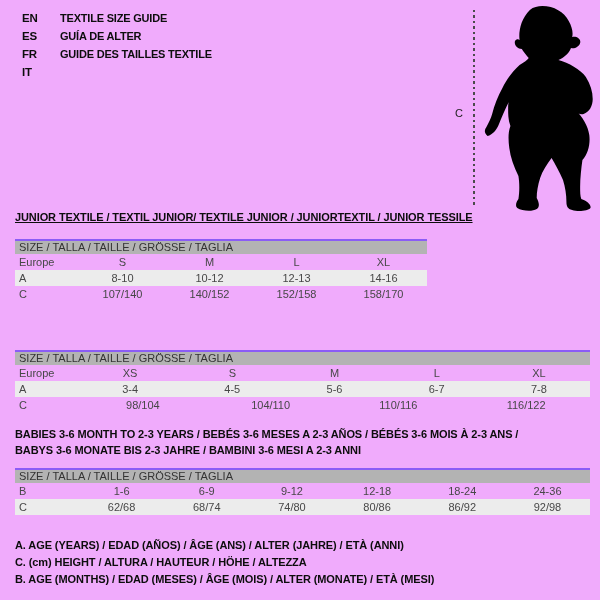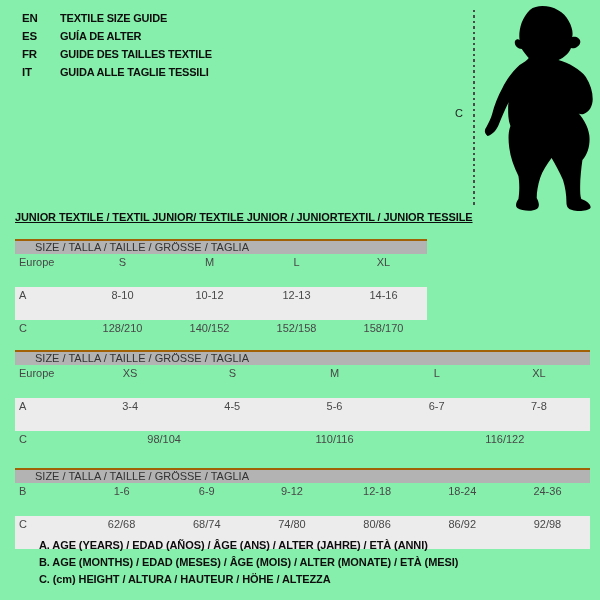--- a/index.html
+++ b/index.html
@@ -1,16 +1,16 @@
 <!DOCTYPE html>
 <html><head>
 <meta charset="utf-8">
 <style>
   html,body{margin:0;padding:0;background:#fff;}
-  .canvas{position:relative;width:600px;height:600px;background:#86efac;overflow:hidden;
+  .canvas{position:relative;width:600px;height:600px;background:#f0abfc;overflow:hidden;
           font-family:"Liberation Sans",sans-serif;}
 
   
   .lang-list{position:absolute;top:9px;left:22px;}
   .lang-row{display:flex;height:18px;align-items:center;}
   .lang-code{width:38px;font-size:11.5px;font-weight:bold;color:#0d0d0d;letter-spacing:-0.2px;}
   .lang-label{font-size:11px;font-weight:bold;color:#0d0d0d;letter-spacing:-0.2px;white-space:nowrap;}
 
   
   .dashed-line{position:absolute;left:473px;top:10px;width:2px;height:198px;
@@ -24,29 +24,29 @@
   #title-0{top:211px;text-decoration:underline;}
   #title-1{top:323px;}
   #title-2{top:426px;line-height:16px;}
   .sub{font-size:8px;vertical-align:-2px;font-weight:bold;}
 
   
   .size-table{position:absolute;left:15px;}
   #table-0{top:239px;width:412px;}
   #table-1{top:350px;width:575px;}
   #table-2{top:468px;width:575px;}
-  .t-header{height:13px;line-height:13px;background:#b3b3b3;border-top:2px solid #a16207;
-            color:#333333;font-size:11px;padding-left:20px;white-space:nowrap;overflow:hidden;}
-  .t-row{display:flex;height:33px;line-height:16px;font-size:11px;color:#474747;}
+  .t-header{height:13px;line-height:13px;background:#b3b3b3;border-top:2px solid #8b5cf6;
+            color:#333333;font-size:11px;padding-left:4px;white-space:nowrap;overflow:hidden;}
+  .t-row{display:flex;height:16px;line-height:16px;font-size:11px;color:#474747;}
   .t-row.alt{background:#ececec;}
   .t-label{width:60px;padding-left:4px;text-align:left;}
   .t-cell{flex:1;text-align:center;}
 
   
-  .notes{position:absolute;left:15px;top:537px;margin-left:24px;}
+  .notes{position:absolute;left:15px;top:537px;}
   .note-line{height:17px;line-height:17px;font-size:11px;font-weight:bold;color:#0d0d0d;
              letter-spacing:-0.1px;white-space:nowrap;}
 </style>
 </head>
 <body>
 
 <div class="canvas">
 
   <div class="lang-list" id="lang-list">
       <div class="lang-row">
@@ -56,21 +56,20 @@
       <div class="lang-row">
         <div class="lang-code">ES</div>
         <div class="lang-label">GUÍA DE ALTER</div>
       </div>
       <div class="lang-row">
         <div class="lang-code">FR</div>
         <div class="lang-label">GUIDE DES TAILLES TEXTILE</div>
       </div>
       <div class="lang-row">
         <div class="lang-code">IT</div>
-        <div class="lang-label">GUIDA ALLE TAGLIE TESSILI</div>
       </div>
     </div>
 
   <div class="dashed-line"></div>
   <div class="figure-label">C</div>
   <svg class="baby-svg" width="112" height="206" viewBox="0 0 98 206" preserveAspectRatio="none">
     <path fill="#000000" d="
       M52,0
       C62,0 71,6 75,15
       C78,21 79,27 78,31
@@ -126,21 +125,21 @@
       </div>
       <div class="t-row alt">
         <div class="t-label">A</div>
         <div class="t-cell">8-10</div>
         <div class="t-cell">10-12</div>
         <div class="t-cell">12-13</div>
         <div class="t-cell">14-16</div>
       </div>
       <div class="t-row">
         <div class="t-label">C</div>
-        <div class="t-cell">128/210</div>
+        <div class="t-cell">107/140</div>
         <div class="t-cell">140/152</div>
         <div class="t-cell">152/158</div>
         <div class="t-cell">158/170</div>
       </div>
     </div>
 
   <div class="size-table" id="table-1">
       <div class="t-header">SIZE / TALLA / TAILLE / GRÖSSE / TAGLIA</div>
       <div class="t-row">
         <div class="t-label">Europe</div>
@@ -154,25 +153,30 @@
         <div class="t-label">A</div>
         <div class="t-cell">3-4</div>
         <div class="t-cell">4-5</div>
         <div class="t-cell">5-6</div>
         <div class="t-cell">6-7</div>
         <div class="t-cell">7-8</div>
       </div>
       <div class="t-row">
         <div class="t-label">C</div>
         <div class="t-cell">98/104</div>
+        <div class="t-cell">104/110</div>
         <div class="t-cell">110/116</div>
         <div class="t-cell">116/122</div>
       </div>
     </div>
 
+  <div class="sec-title" id="title-2">
+    <div>BABIES 3-6 MONTH TO 2-3 YEARS / BEBÉS 3-6 MESES A 2-3 AÑOS / BÉBÉS 3-6 MOIS À 2-3 ANS /</div>
+    <div>BABYS 3-6 MONATE BIS 2-3 JAHRE / BAMBINI 3-6 MESI A 2-3 ANNI</div>
+  </div>
   <div class="size-table" id="table-2">
       <div class="t-header">SIZE / TALLA / TAILLE / GRÖSSE / TAGLIA</div>
       <div class="t-row">
         <div class="t-label">B</div>
         <div class="t-cell">1-6</div>
         <div class="t-cell">6-9</div>
         <div class="t-cell">9-12</div>
         <div class="t-cell">12-18</div>
         <div class="t-cell">18-24</div>
         <div class="t-cell">24-36</div>
@@ -183,17 +187,17 @@
         <div class="t-cell">68/74</div>
         <div class="t-cell">74/80</div>
         <div class="t-cell">80/86</div>
         <div class="t-cell">86/92</div>
         <div class="t-cell">92/98</div>
       </div>
     </div>
 
   <div class="notes" id="notes">
       <div class="note-line">A. AGE (YEARS) / EDAD (AÑOS) / ÂGE (ANS) / ALTER (JAHRE) / ETÀ (ANNI)</div>
+      <div class="note-line">C. (cm) HEIGHT / ALTURA / HAUTEUR / HÖHE / ALTEZZA</div>
       <div class="note-line">B. AGE (MONTHS) / EDAD (MESES) / ÂGE (MOIS) / ALTER (MONATE) / ETÀ (MESI)</div>
-      <div class="note-line">C. (cm) HEIGHT / ALTURA / HAUTEUR / HÖHE / ALTEZZA</div>
     </div>
 
 </div>
 
 </body></html>

